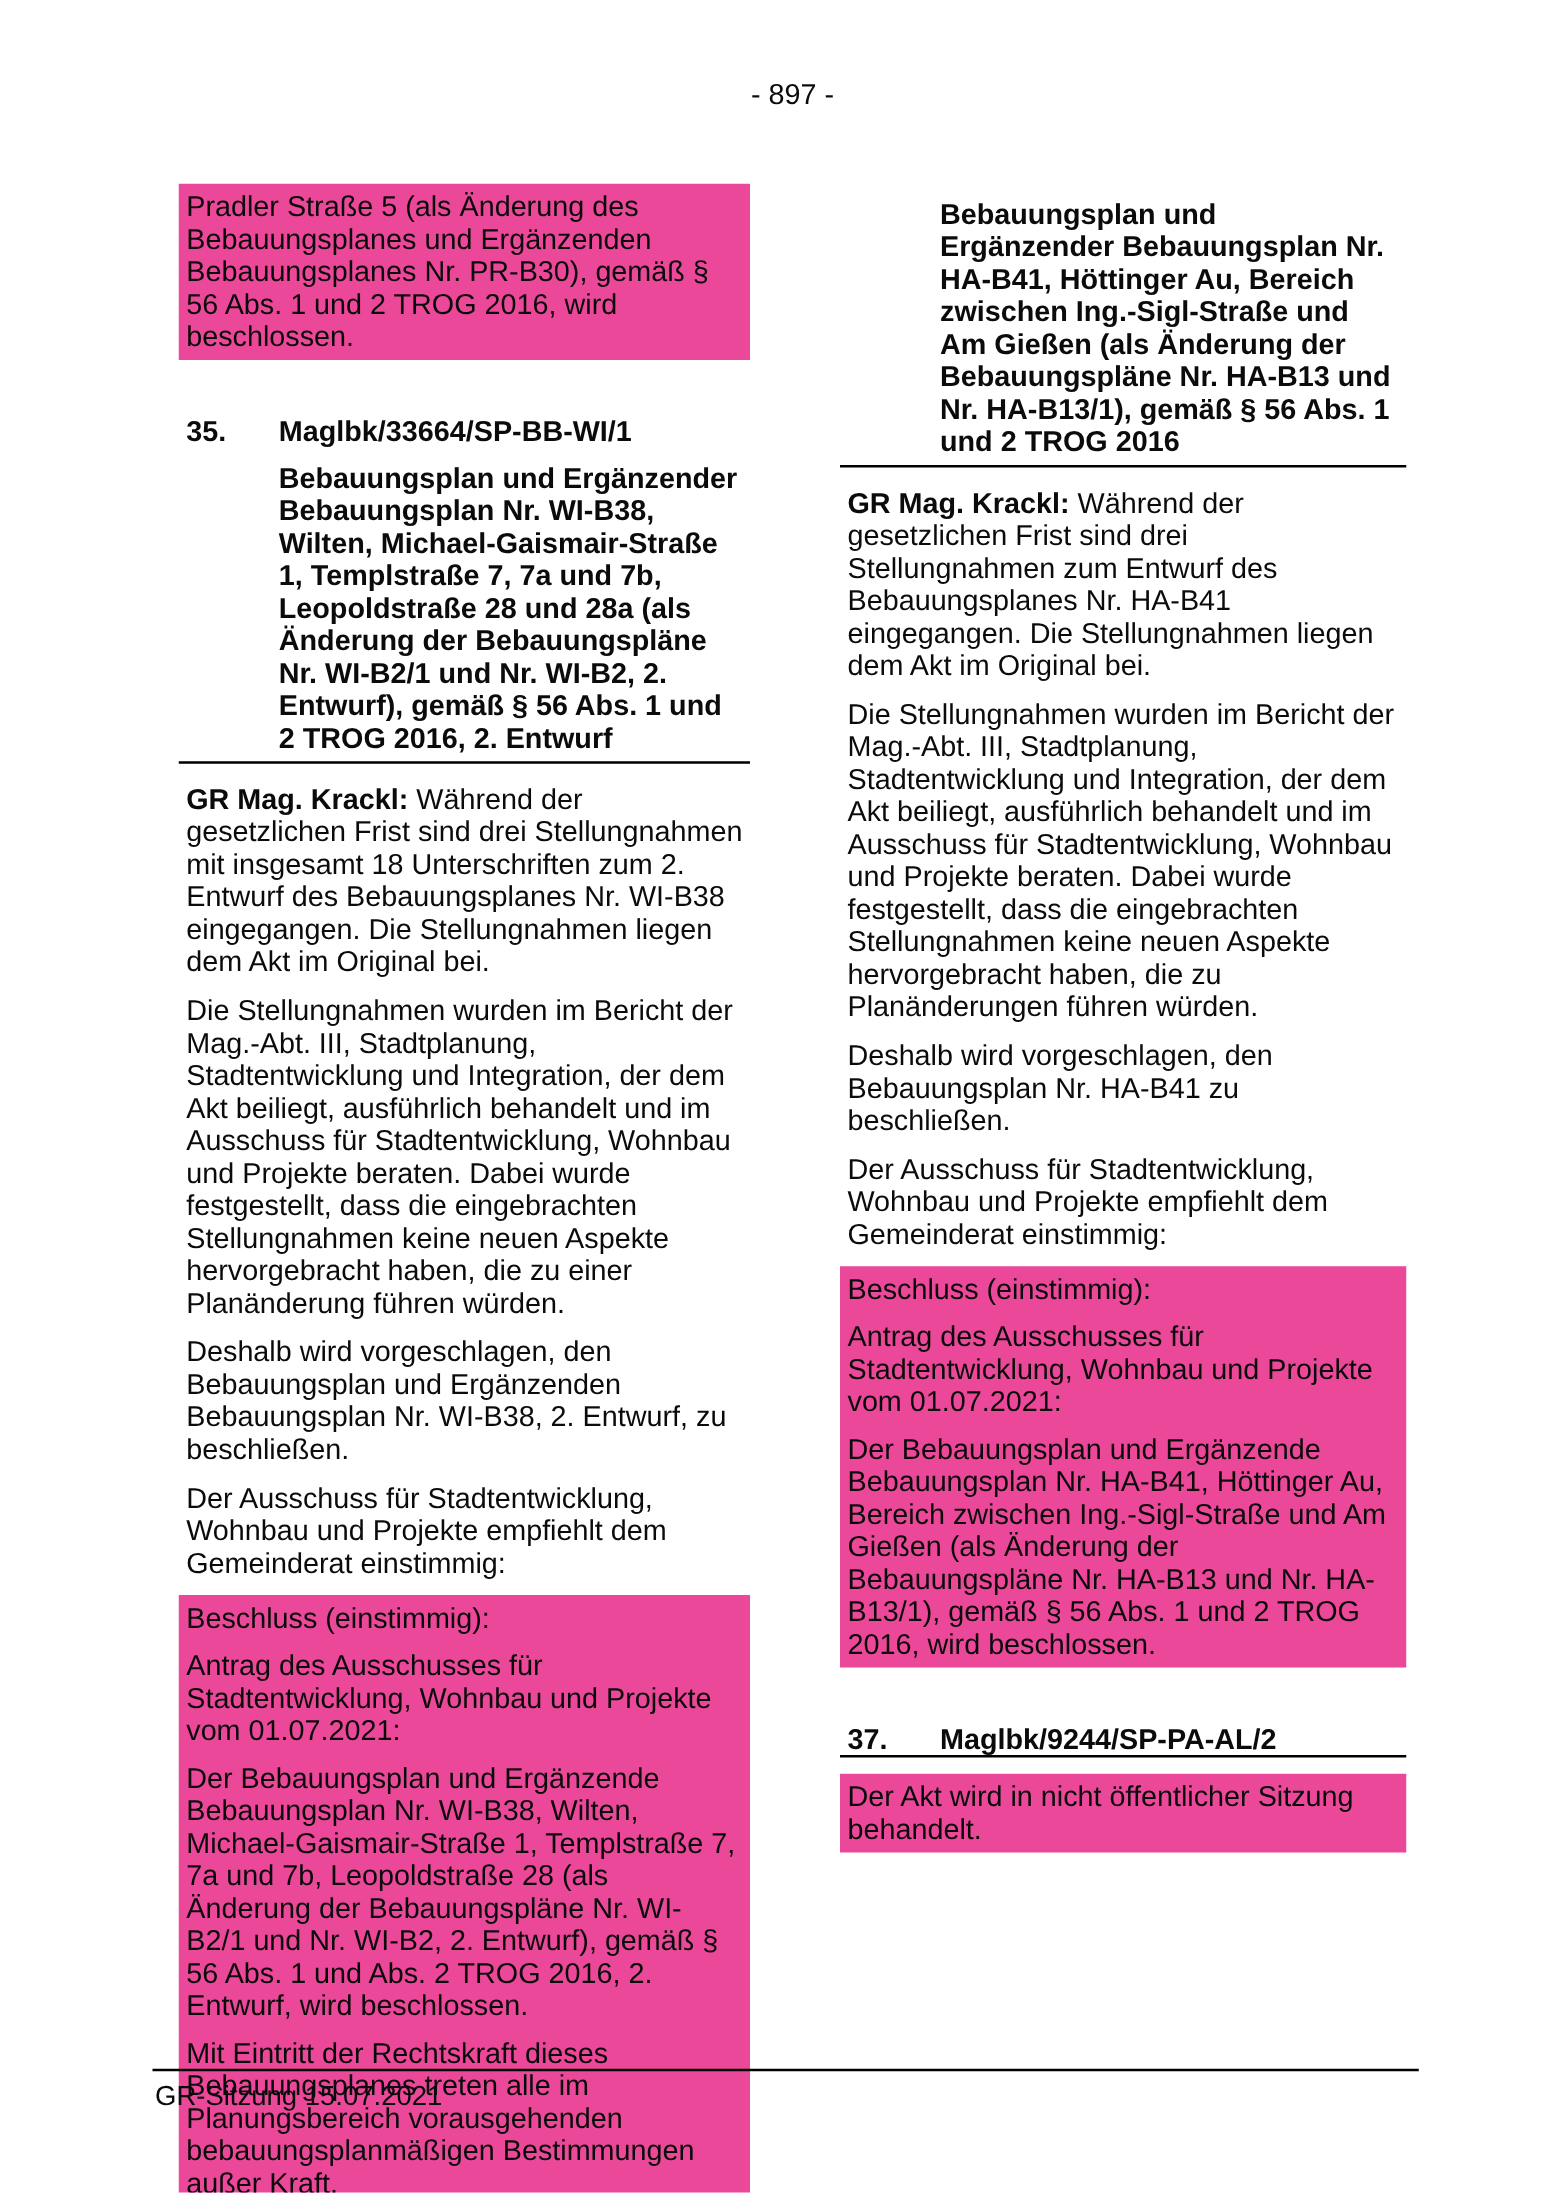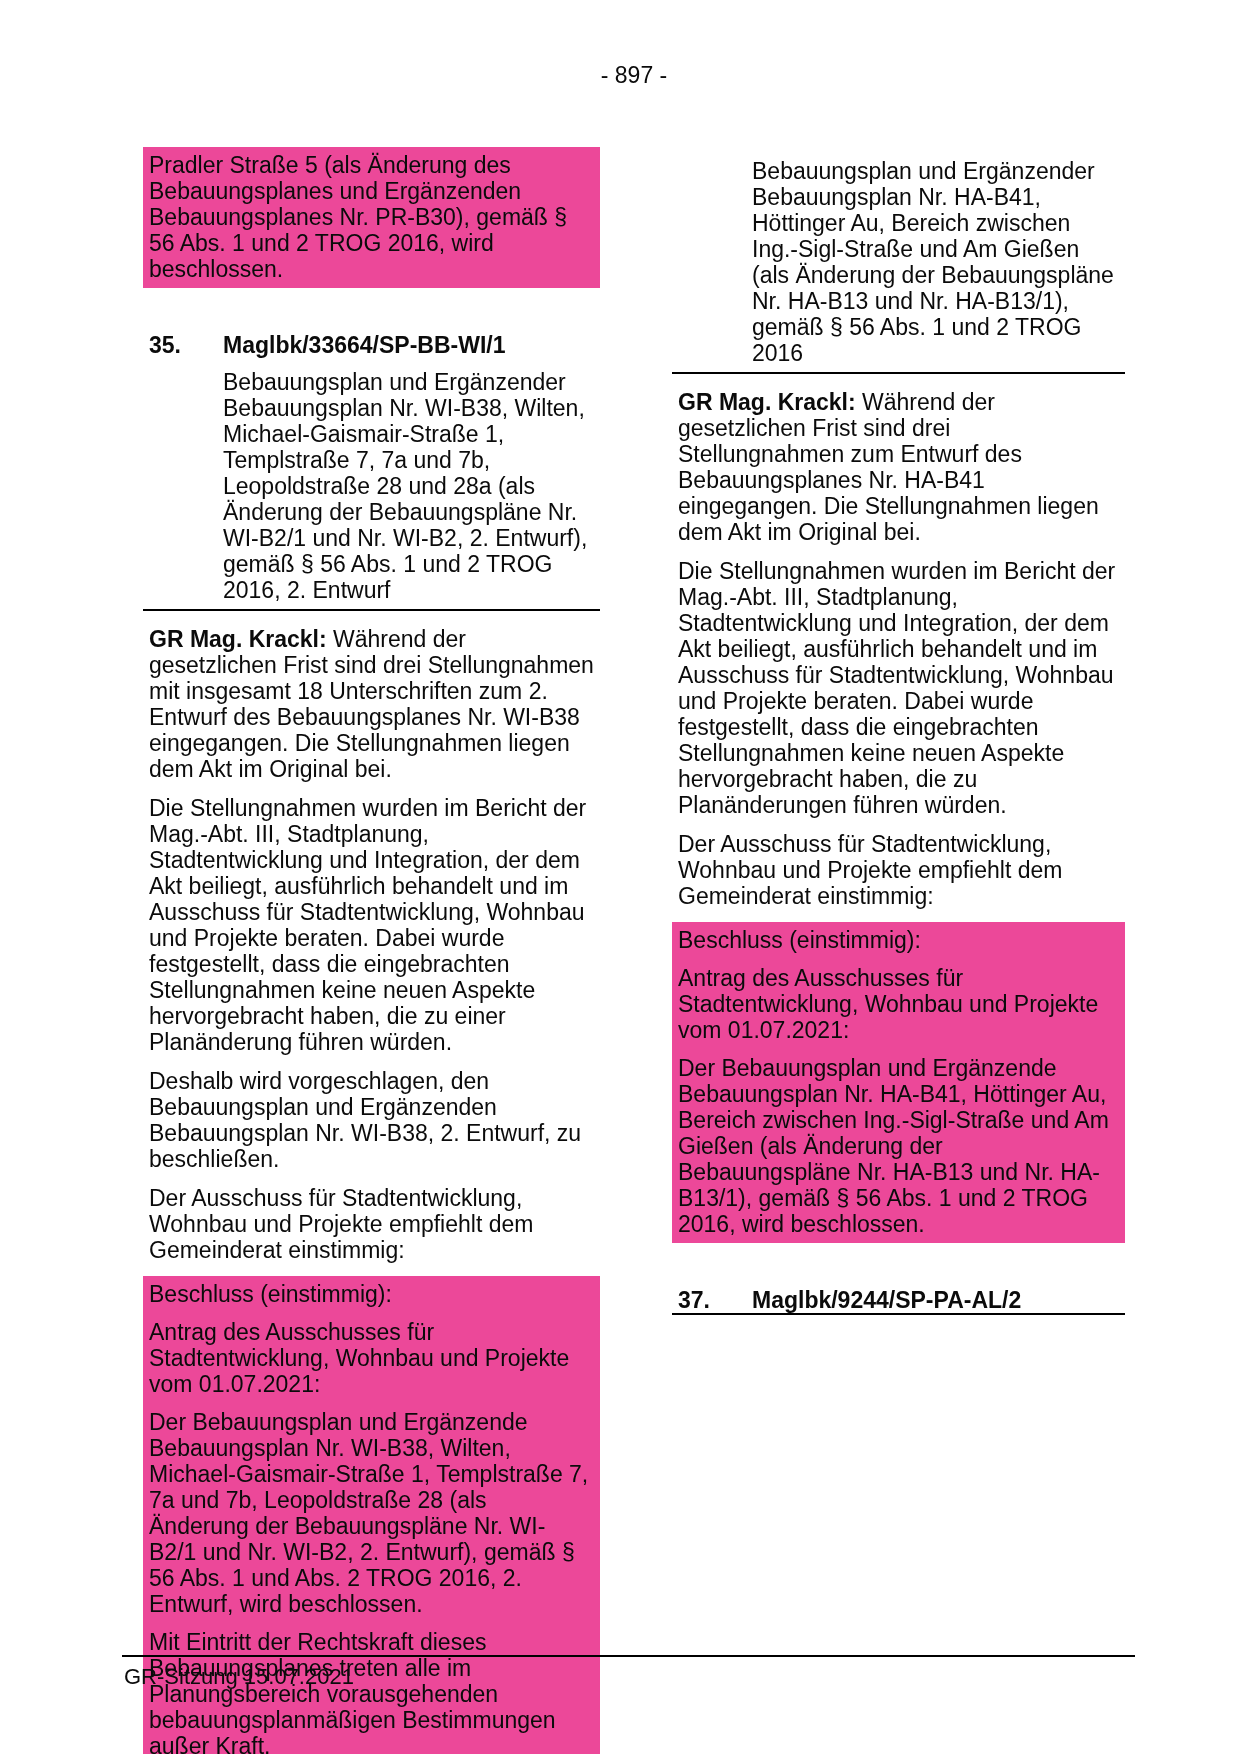--- a/index.html
+++ b/index.html
@@ -34,21 +34,21 @@
   .item-head {
     display: flex;
     font-weight: bold;
     margin-top: 44px;
     padding-left: 6px;
   }
   .col .item-head:first-child { margin-top: 0; }
   .item-number { flex: none; width: 74px; }
 
   .item-title {
-    font-weight: normal;
+    font-weight: bold;
     margin: 11px 10px 6px 80px;
     hyphens: auto;
     -webkit-hyphens: auto;
   }
   .rule {
     border-top: 2px solid #000;
     height: 0;
     margin: 0;
   }
   .para {
@@ -123,32 +123,36 @@
 
 <div class="col col-right">
 
 
   <div class="item-title">Bebauungsplan und Ergänzender Bebauungsplan Nr. HA-B41, Höttinger Au, Bereich zwischen Ing.-Sigl-Straße und Am Gießen (als Änderung der Bebauungspläne Nr. HA-B13 und Nr. HA-B13/1), gemäß § 56 Abs. 1 und 2 TROG 2016</div>
   <div class="rule"></div>
 
   <div class="para"><span class="speaker">GR Mag. Krackl:</span> <span>Während der gesetzlichen Frist sind drei Stellungnahmen zum Entwurf des Bebauungsplanes Nr. HA-B41 eingegangen. Die Stellungnahmen liegen dem Akt im Original bei.</span></div>
 
   <div class="para">Die Stellungnahmen wurden im Bericht der Mag.-Abt. III, Stadtplanung, Stadtentwicklung und Integration, der dem Akt beiliegt, ausführlich behandelt und im Ausschuss für Stadtentwicklung, Wohnbau und Projekte beraten. Dabei wurde festgestellt, dass die eingebrachten Stellungnahmen keine neuen Aspekte hervorgebracht haben, die zu Planänderungen führen würden.</div>
+  <div class="para">Deshalb wird vorgeschlagen, den Bebauungsplan Nr. HA-B41 zu beschließen.</div>
   <div class="para">Der Ausschuss für Stadtentwicklung, Wohnbau und Projekte empfiehlt dem Gemeinderat einstimmig:</div>
 
   <div class="decision-block">
     <div class="para">Beschluss (einstimmig):</div>
     <div class="para">Antrag des Ausschusses für Stadtentwicklung, Wohnbau und Projekte vom 01.07.2021:</div>
     <div class="para">Der Bebauungsplan und Ergänzende Bebauungsplan Nr. HA-B41, Höttinger Au, Bereich zwischen Ing.-Sigl-Straße und Am Gießen (als Änderung der Bebauungspläne Nr. HA-B13 und Nr. HA-B13/1), gemäß § 56 Abs. 1 und 2 TROG 2016, wird beschlossen.</div>
   </div>
 
   <div class="item-head">
     <span class="item-number">37.</span>
     <span class="item-code">Maglbk/9244/SP-PA-AL/2</span>
   </div>
 
   <div class="rule"></div>
 
+  <div class="decision-block">
+    <div class="para">Der Akt wird in nicht öffentlicher Sitzung behandelt.</div>
+  </div>
 
 </div>
 
 <div class="footer-rule"></div>
 <div class="footer-text">GR-Sitzung 15.07.2021</div>
 
 </body></html>

